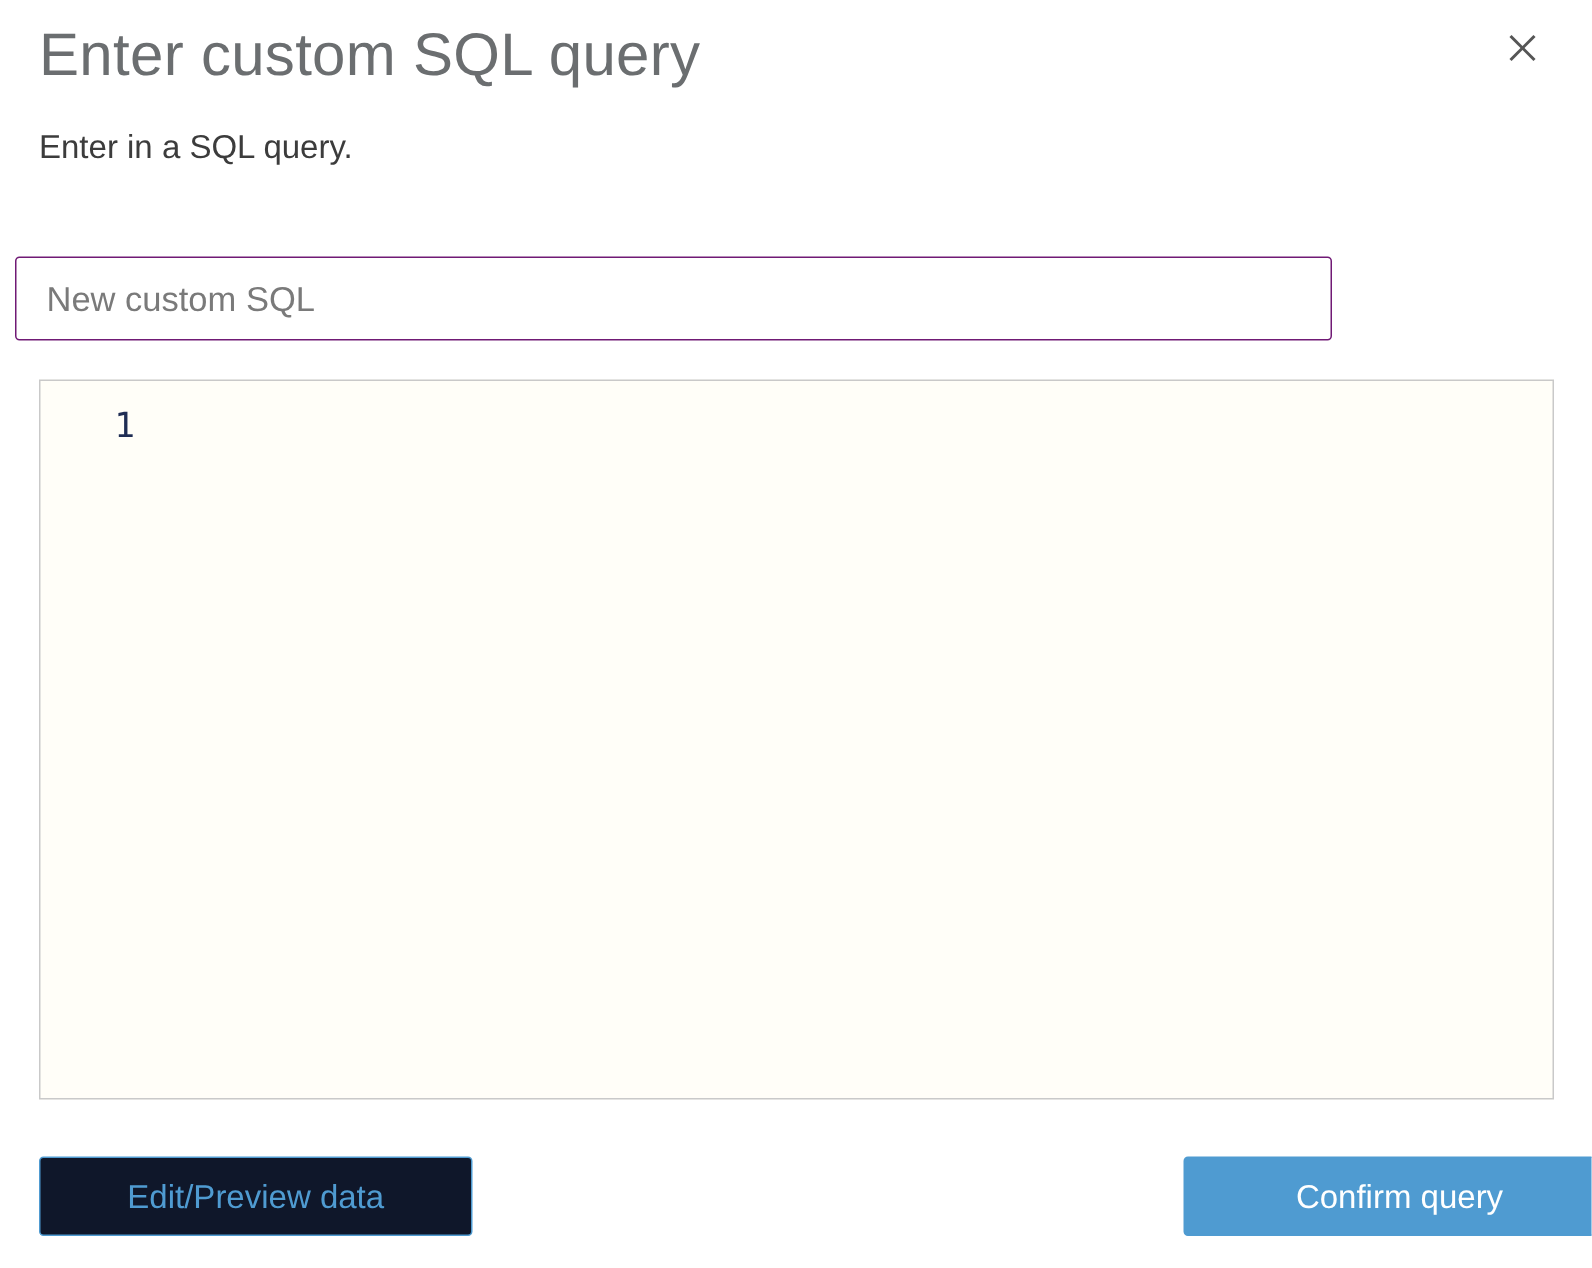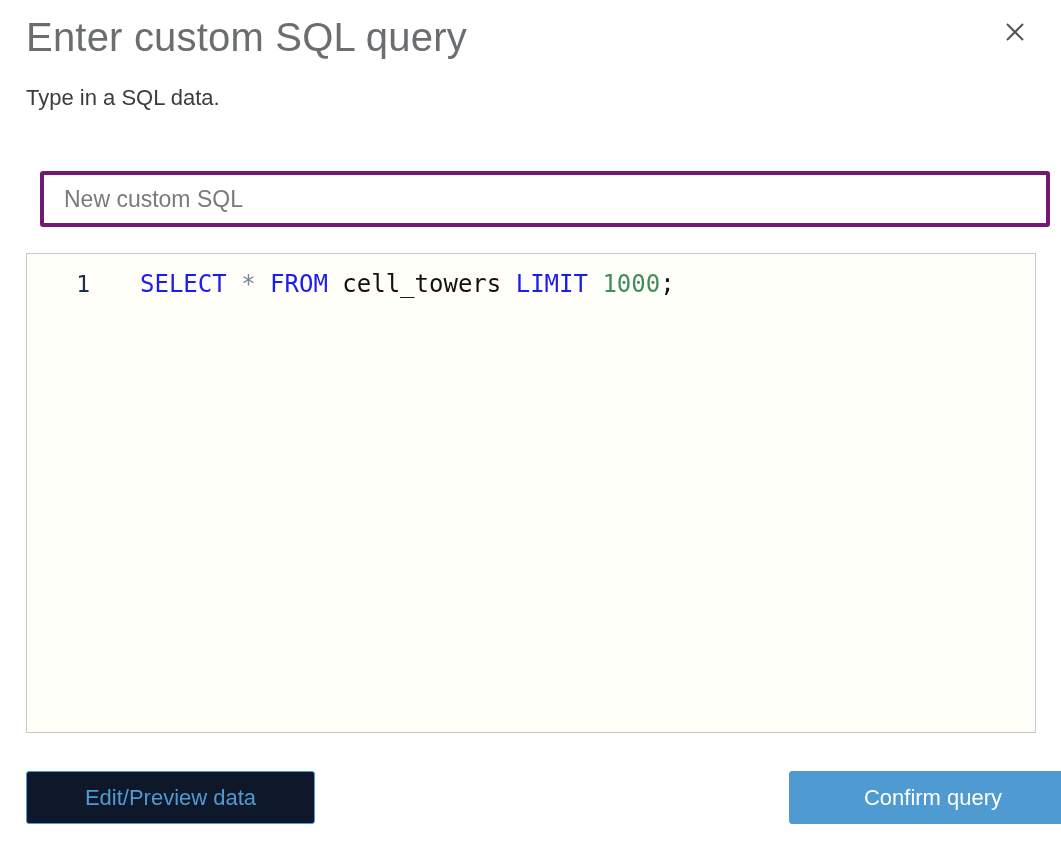--- a/index.html
+++ b/index.html
@@ -49,25 +49,25 @@
   .modal-subtitle {
     position: absolute;
     left: 26px;
     top: 85px;
     font-size: 22px;
     font-weight: 400;
     color: var(--text-dark);
   }
   .name-input {
     position: absolute;
-    left: 40px;
+    left: 10px;
     top: 171px;
-    width: 1010px;
+    width: 878px;
     height: 56px;
-    border: 4px solid #701a75;
+    border: 1px solid #701a75;
     border-radius: 3px;
     background: #ffffff;
     font-family: "Liberation Sans", sans-serif;
     font-size: 23px;
     color: #7a7a7a;
     padding: 0 20px;
     outline: none;
   }
   .sql-editor {
     position: absolute;
@@ -137,26 +137,25 @@
 
 <button class="close-btn" aria-label="Close">
   <span style="display:flex;">
     <svg width="20" height="20" viewBox="0 0 20 20">
       <line x1="2" y1="2" x2="18" y2="18" stroke="#555555" stroke-width="2"></line>
       <line x1="18" y1="2" x2="2" y2="18" stroke="#555555" stroke-width="2"></line>
     </svg>
   </span>
 </button>
 
-<p class="modal-subtitle">Type in a SQL data.</p>
+<p class="modal-subtitle">Enter in a SQL query.</p>
 
 <input class="name-input" type="text" value="New custom SQL" style="">
 
 <div class="sql-editor">
   <div class="editor-row">
     <div class="gutter">1</div>
-    <div class="code-line"><span class="tok-keyword">SELECT</span><span class="tok-plain"> </span><span class="tok-operator">*</span><span class="tok-plain"> </span><span class="tok-keyword">FROM</span><span class="tok-plain"> cell_towers </span><span class="tok-keyword">LIMIT</span><span class="tok-plain"> </span><span class="tok-number">1000</span><span class="tok-plain">;</span></div>
   </div>
 </div>
 
 <button class="btn btn-secondary">Edit/Preview data</button>
 
 <button class="btn btn-primary">Confirm query</button>
 
 </body></html>

